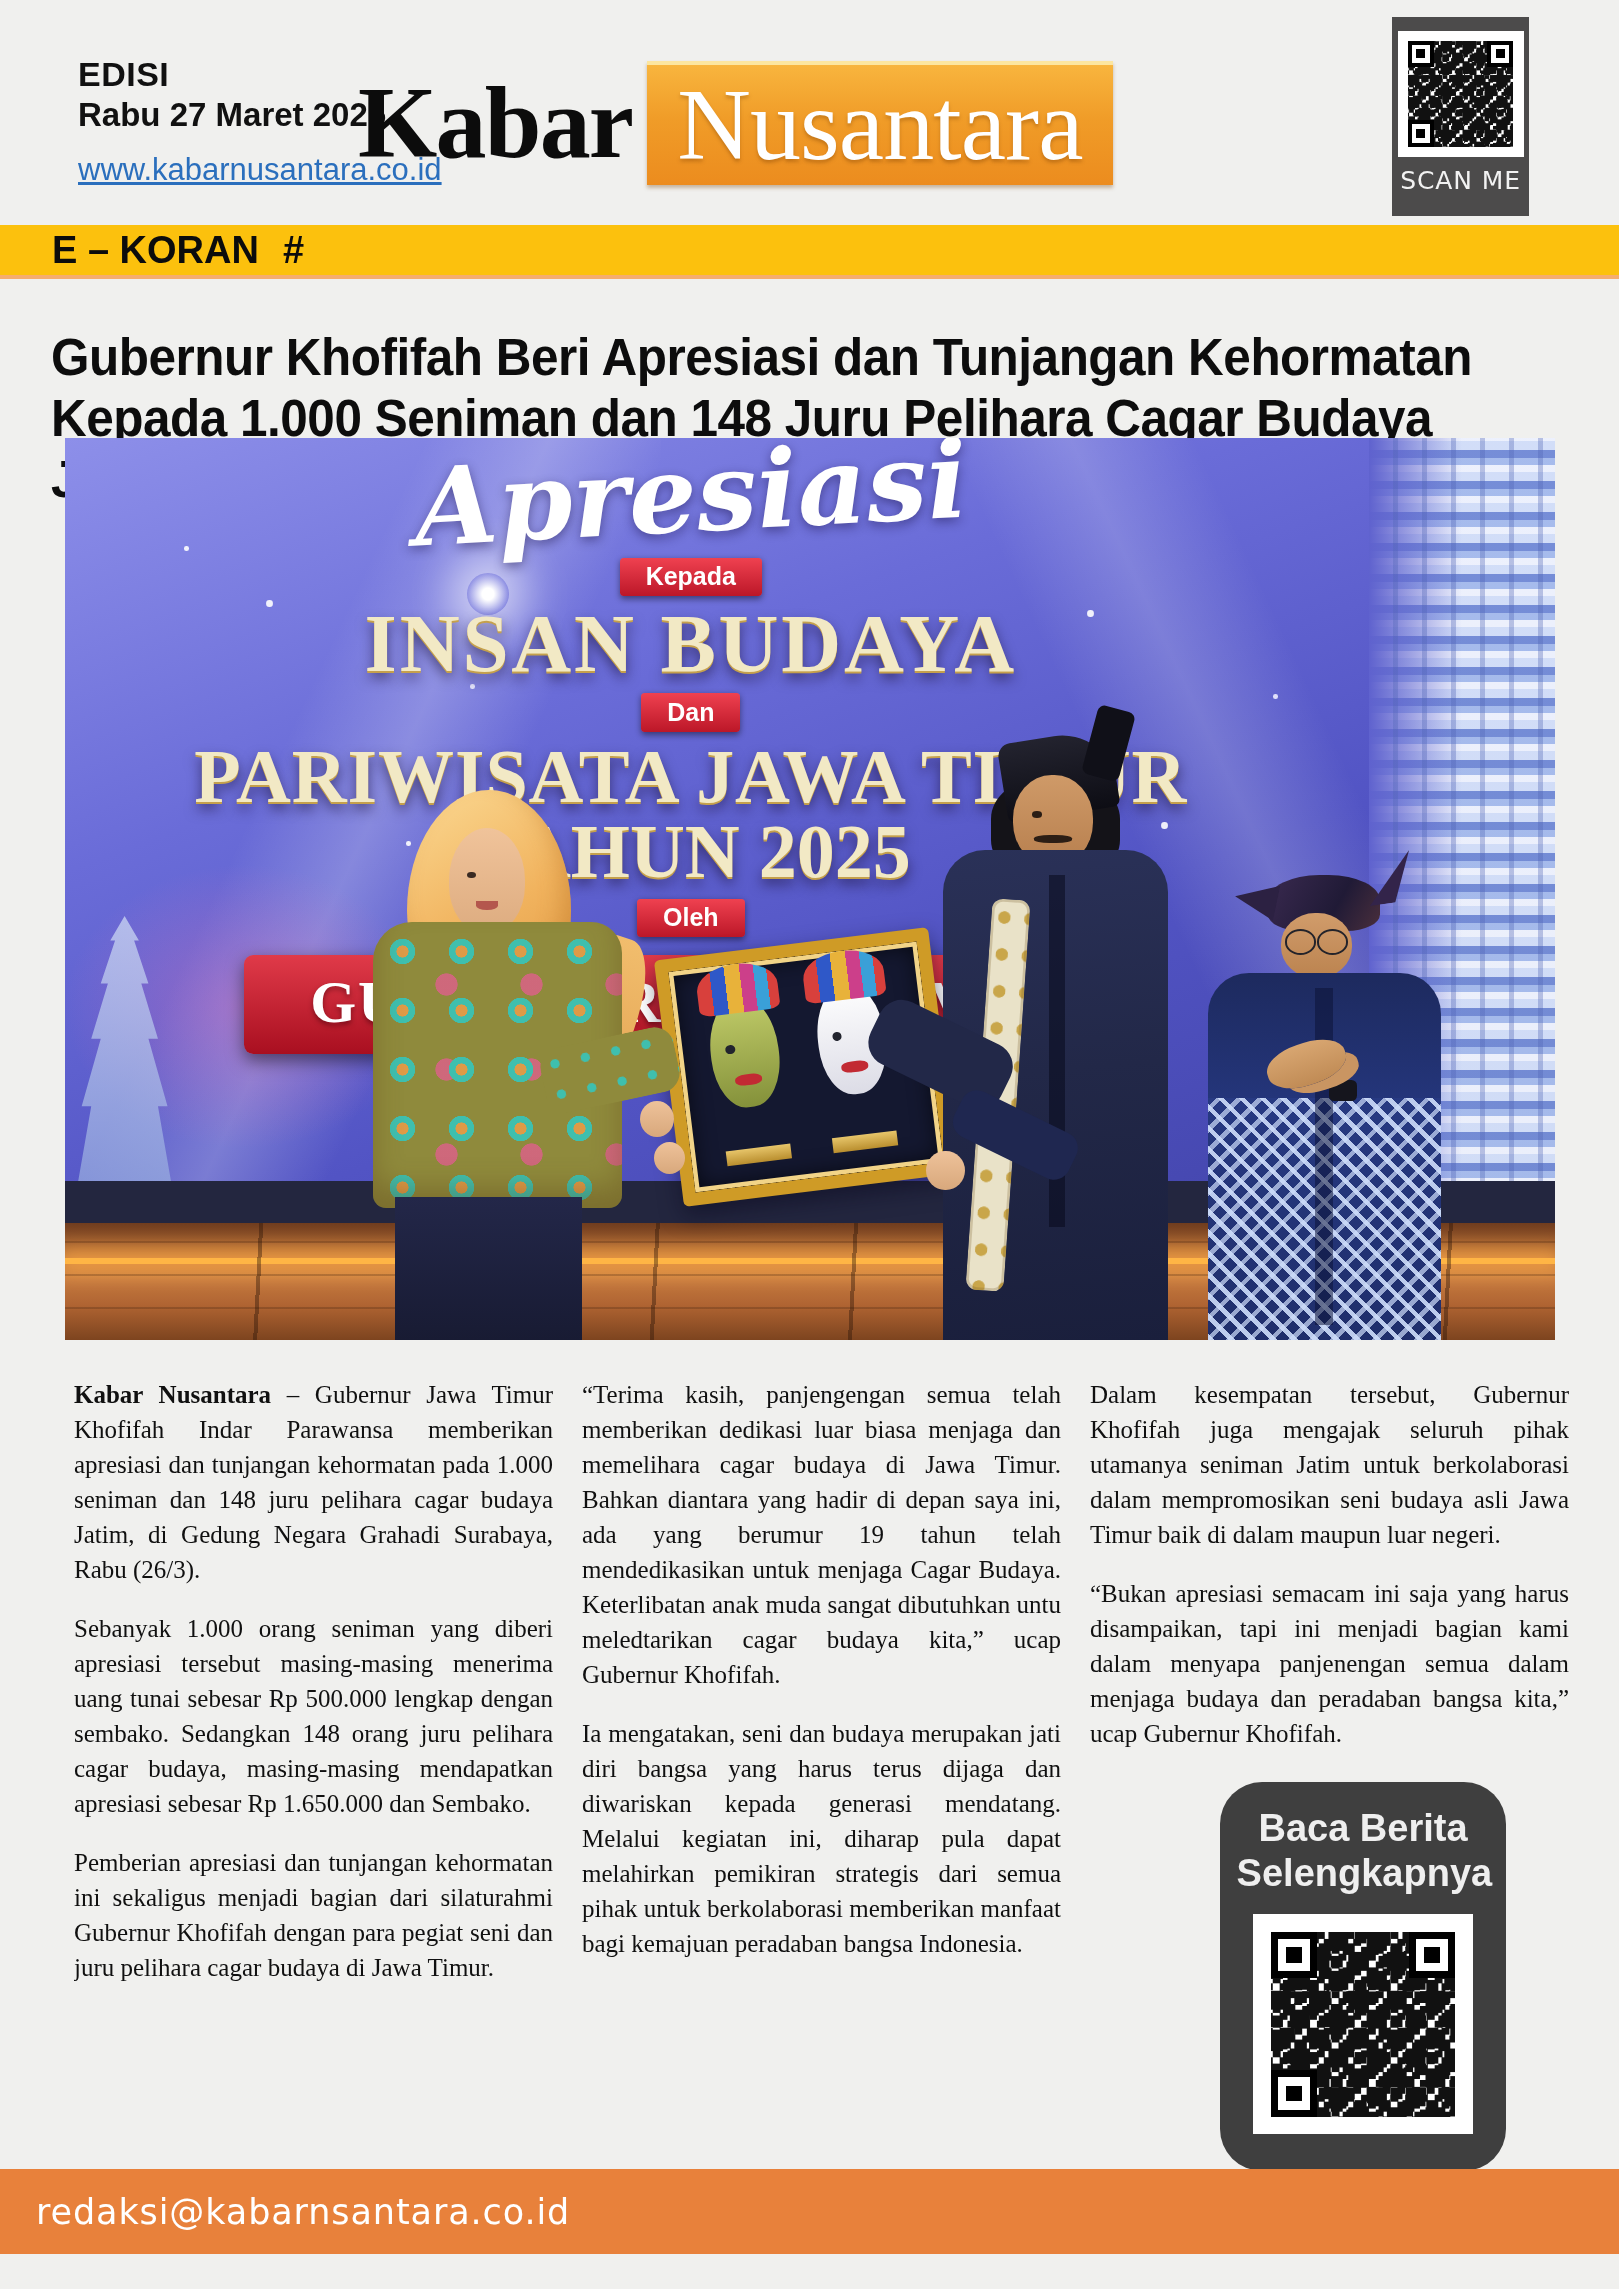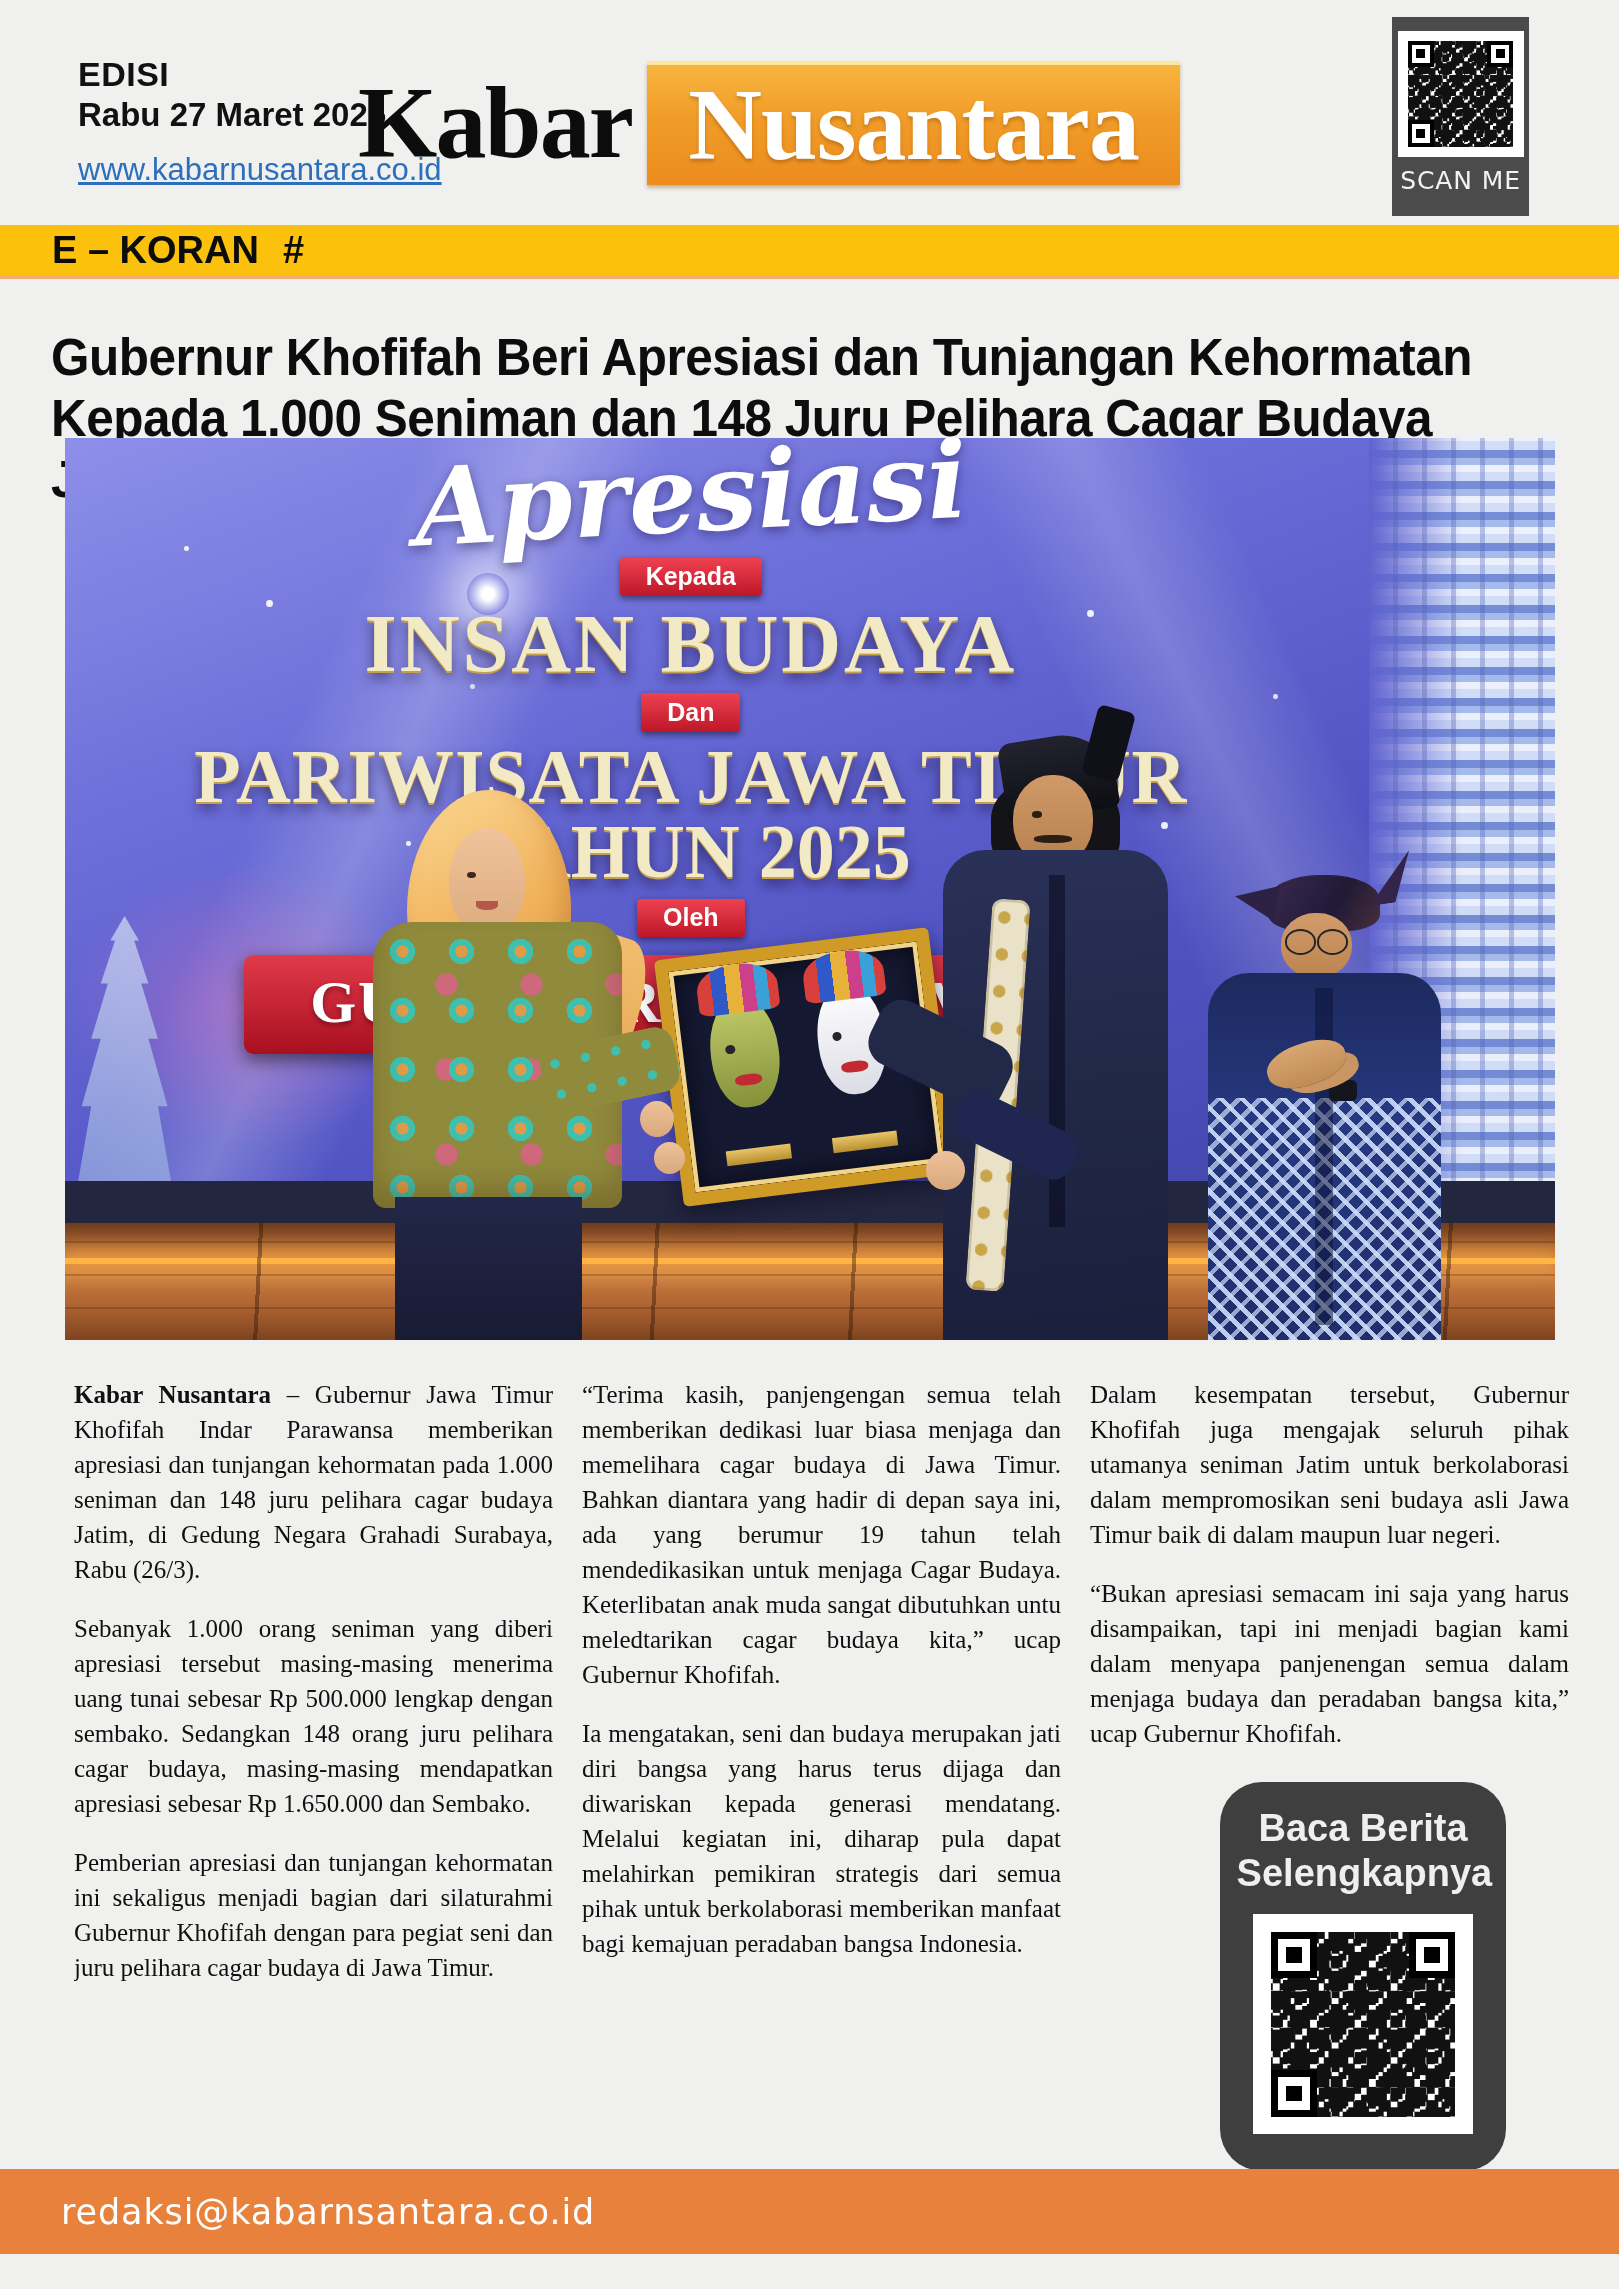--- a/index.html
+++ b/index.html
@@ -11,24 +11,24 @@
   }
   
   .header { position:absolute; left:0; top:0; width:1620px; height:225px; }
   .edisi { position:absolute; left:78px; top:55px; }
   .edisi-label { font-size:34px; font-weight:700; letter-spacing:0.5px; }
   .edisi-date { font-size:33px; font-weight:700; margin-top:1.8px; }
   .site-link { display:inline-block; margin-top:18.5px; font-size:31px; color:#2b6fbd; text-decoration:underline; cursor:pointer; }
   .logo { position:absolute; left:358px; top:59px; height:127px; display:flex; align-items:center; }
   .logo-black { font-family:Liberation Serif, serif; font-weight:700; font-size:102px; color:#0c0c0c; letter-spacing:-1.8px; line-height:1; margin-right:14.8px; }
   .logo-orange {
-    display:flex; align-items:center; height:124px; padding:0 41px;
+    display:flex; align-items:center; height:124px; padding:0 30px;
     background:linear-gradient(#f8b53e 0%, #f09c28 45%, #ec8c1e 100%);
     border-top:4.6px solid #fce6a0; box-shadow:0 2.8px 3.7px rgba(120,70,10,.35);
-    font-family:"Liberation Serif", serif; font-weight:700; font-size:102px; color:#fff;
+    font-family:"Liberation Serif", serif; font-weight:400; font-size:102px; color:#fff;
     letter-spacing:-0.9px; text-shadow:0 2.8px 3.7px rgba(120,60,0,.35); line-height:1;
   }
   .scanbox { position:absolute; left:1392px; top:16.6px; width:137px; height:199px; background:#4c4b4b; padding-top:14px; }
   .scan-label { margin-top:9.2px; text-align:center; color:#f2f2f2; font-size:25px; letter-spacing:0.9px; font-family:"DejaVu Sans", sans-serif; }
   
   .qr { position:relative; background:#fff; }
   .qr-noise { position:absolute; inset:8%;
     background:
       repeating-conic-gradient(#111 0 25%, transparent 0 50%) 0 0/21% 21%,
       repeating-conic-gradient(#111 0 25%, transparent 0 50%) 52% 37%/13% 13%,
@@ -211,21 +211,21 @@
   .col p { margin:0 0 24px 0; }
   .col .lead { font-weight:700; }
   
   .cta { width:286px; margin:31px 63px 0 auto; background:#3f3f3f; border-radius:42px;
     padding:24px 16.6px 37px; cursor:pointer; }
   .cta-title { text-align:center; color:#efefef; font-family:"Liberation Sans", sans-serif;
     font-weight:700; font-size:38px; line-height:1.18; }
   .qr-big { width:220px; height:220px; margin:18.5px auto 0; }
   
   .footer { position:absolute; left:0; top:2169px; width:1620px; height:85px; background:#e8813b;
-    display:flex; align-items:center; padding-left:61px; }
+    display:flex; align-items:center; padding-left:36px; }
   .footer span { color:#fff; font-family:"DejaVu Sans", sans-serif; font-size:35px; letter-spacing:0.9px; }
 </style>
 </head>
 <body>
 
 <div class="header">
   <div class="edisi">
     <div class="edisi-label">EDISI</div>
     <div class="edisi-date">Rabu 27 Maret 2025</div>
     <a class="site-link">www.kabarnusantara.co.id</a>

